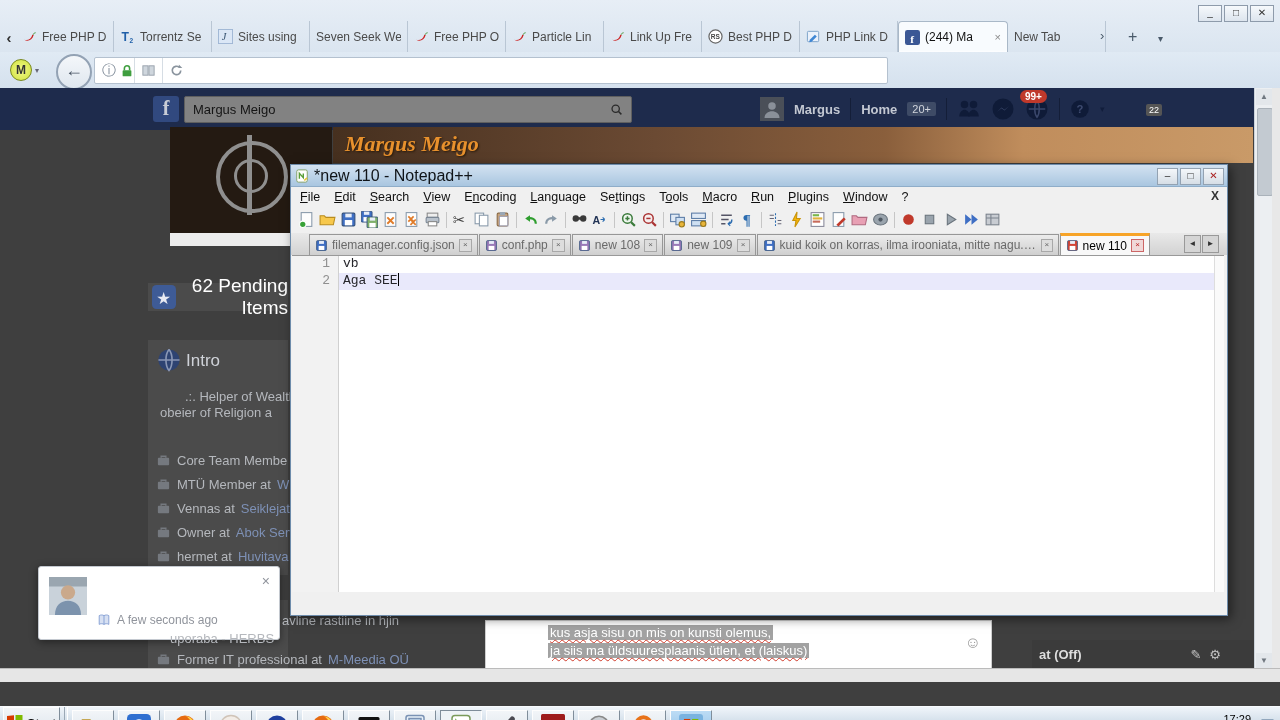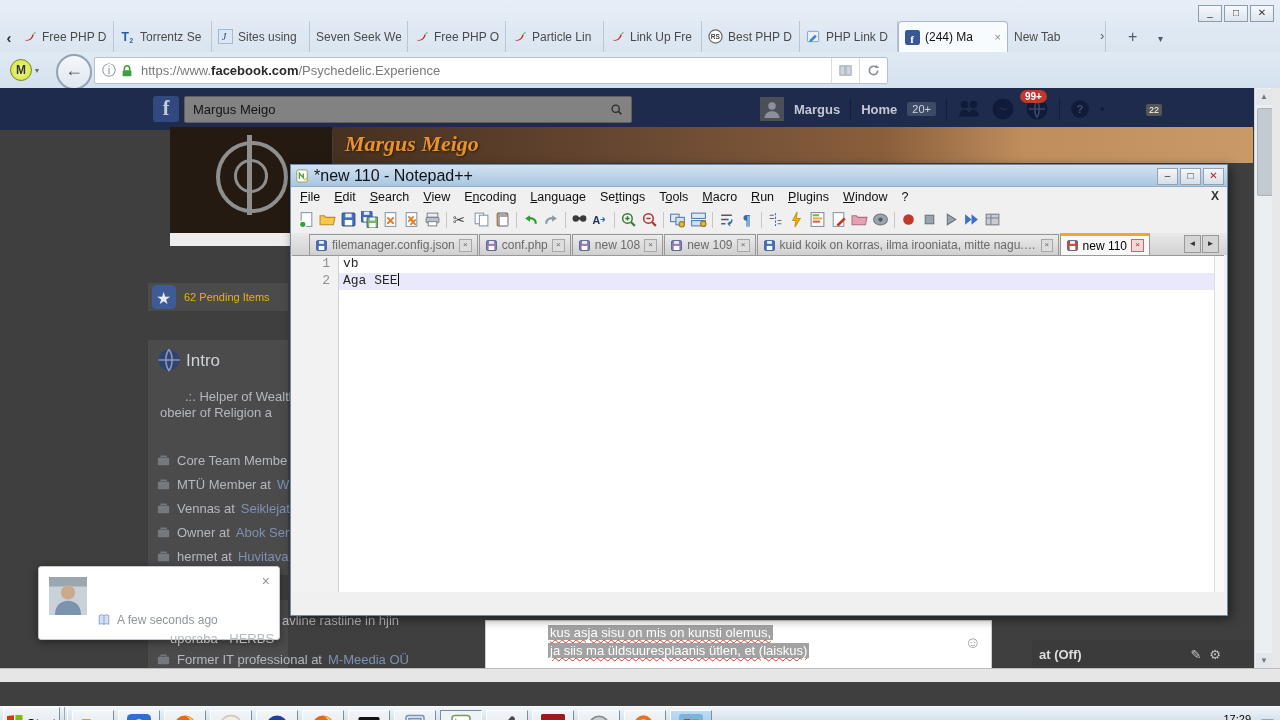--- a/index.html
+++ b/index.html
@@ -67,21 +67,21 @@
   #emblem:before{content:"";position:absolute;left:14px;top:14px;width:28px;height:28px;border:3px solid #8f8f8f;border-radius:50%;}
   #emblem:after{content:"";position:absolute;left:27px;top:-10px;width:5px;height:80px;background:#8f8f8f;}
   #thumb-caption{position:absolute;left:170px;top:145px;width:162px;height:13px;background:#ededed;}
   #cover{position:absolute;left:333px;top:39px;width:920px;height:36px;
     background:linear-gradient(90deg,#46301f,#6b4a33 35%,#8a5f3c 60%,#c08d5c 75%,#c99a68);}
   #cover-name{position:absolute;left:12px;top:4px;font-family:"Liberation Serif",serif;
     font-style:italic;font-weight:bold;font-size:22px;color:#e8912d;text-shadow:1px 1px 2px #2a1a0a;}
   
   .fb-card{position:absolute;left:148px;width:140px;background:#4b4b4b;}
   #pending-chip{top:195px;height:28px;display:flex;align-items:center;gap:8px;padding-left:4px;width:136px;}
-  #pending-chip .lbl{color:#eab308;font-size:11px;}
+  #pending-chip .lbl{color:#ffffff;font-size:19px;text-align:right;}
   #intro-card{top:252px;height:235px;}
   #lower-card{top:512px;height:75px;}
   #intro-title{position:absolute;left:186px;top:263px;font-size:17px;color:#cfd2d8;}
   .intro-line{position:absolute;color:#b5b8bd;font-size:13px;white-space:nowrap;}
   .about-row{position:absolute;display:flex;gap:6px;align-items:center;font-size:13px;color:#b5b8bd;white-space:nowrap;}
   .about-row .lnk{color:#7d90b5;}
   
   #notif-pop{position:absolute;left:38px;top:478px;width:240px;height:72px;background:#fff;
     border:1px solid #c4c9d0;border-radius:3px;box-shadow:0 2px 8px rgba(0,0,0,.45);}
   #notif-pop .ntext{position:absolute;left:58px;top:9px;width:150px;font-size:13px;color:#1c1e21;line-height:17px;}
@@ -279,21 +279,20 @@
       </div>
       <div id="back-btn">←</div>
       <div id="urlbar">
         <span id="info-glyph">ⓘ</span>
         <span id="lock-ic">
             <svg width="14" height="14" viewBox="0 0 16 16" xmlns="http://www.w3.org/2000/svg">
               <rect x="3" y="7" width="10" height="7" rx="1" fill="#3f9e3f"></rect>
               <path d="M5 7V5a3 3 0 0 1 6 0v2" fill="none" stroke="#3f9e3f" stroke-width="1.8"></path>
             </svg>
           </span>
-        <span id="url-text"><span>https://www.</span><span class="domain">facebook.com</span><span>/Psychedelic.Experience</span></span>
         <span class="urlbar-end" id="reader-ic">
             <svg width="15" height="15" viewBox="0 0 16 16" xmlns="http://www.w3.org/2000/svg">
               <rect x="2" y="3" width="5.5" height="10" fill="#cfd6dd" stroke="#98a2ac"></rect>
               <rect x="8.5" y="3" width="5.5" height="10" fill="#cfd6dd" stroke="#98a2ac"></rect>
             </svg>
           </span>
         <span class="urlbar-end" id="refresh-ic">
             <svg width="15" height="15" viewBox="0 0 16 16" xmlns="http://www.w3.org/2000/svg">
               <path d="M12.5 8a4.5 4.5 0 1 1-1.5-3.4" fill="none" stroke="#8a949e" stroke-width="1.8"></path>
               <path d="M10.5 1.5V5.2h3.7z" fill="#8a949e"></path>

